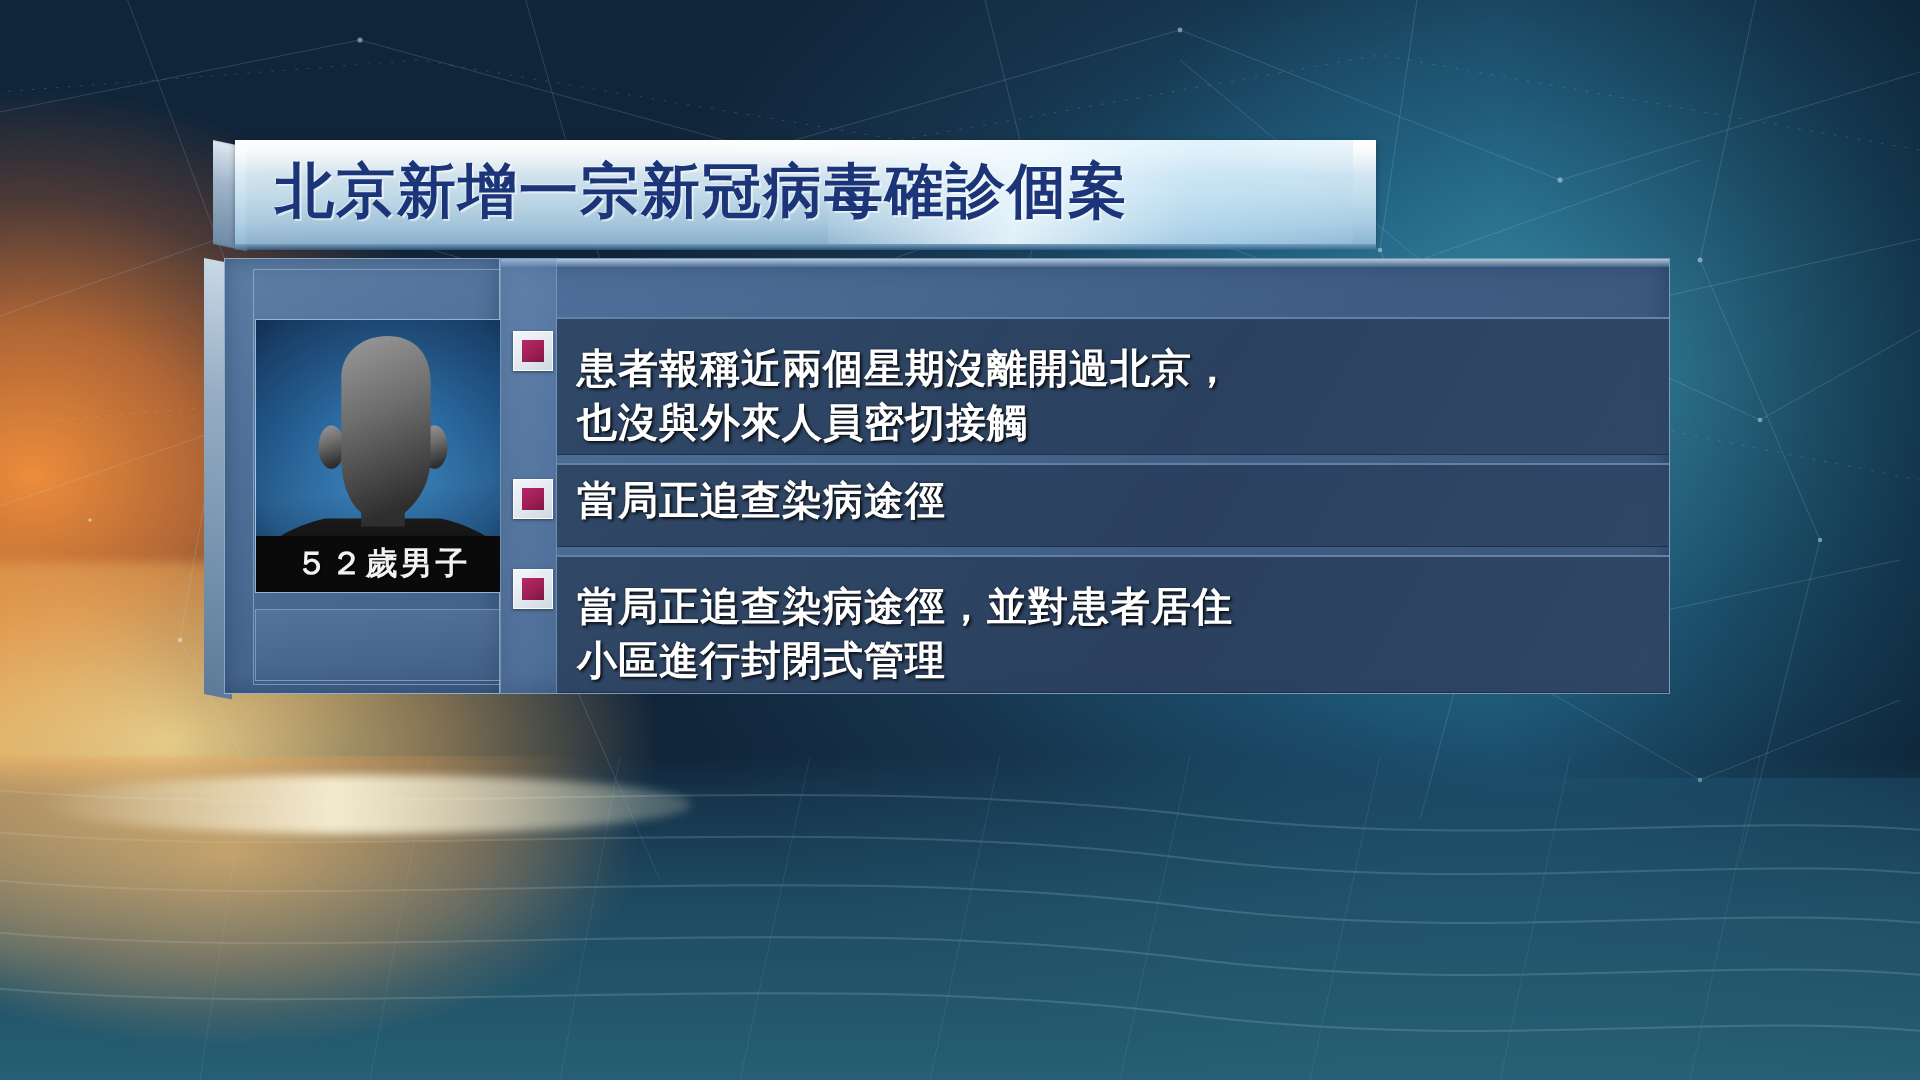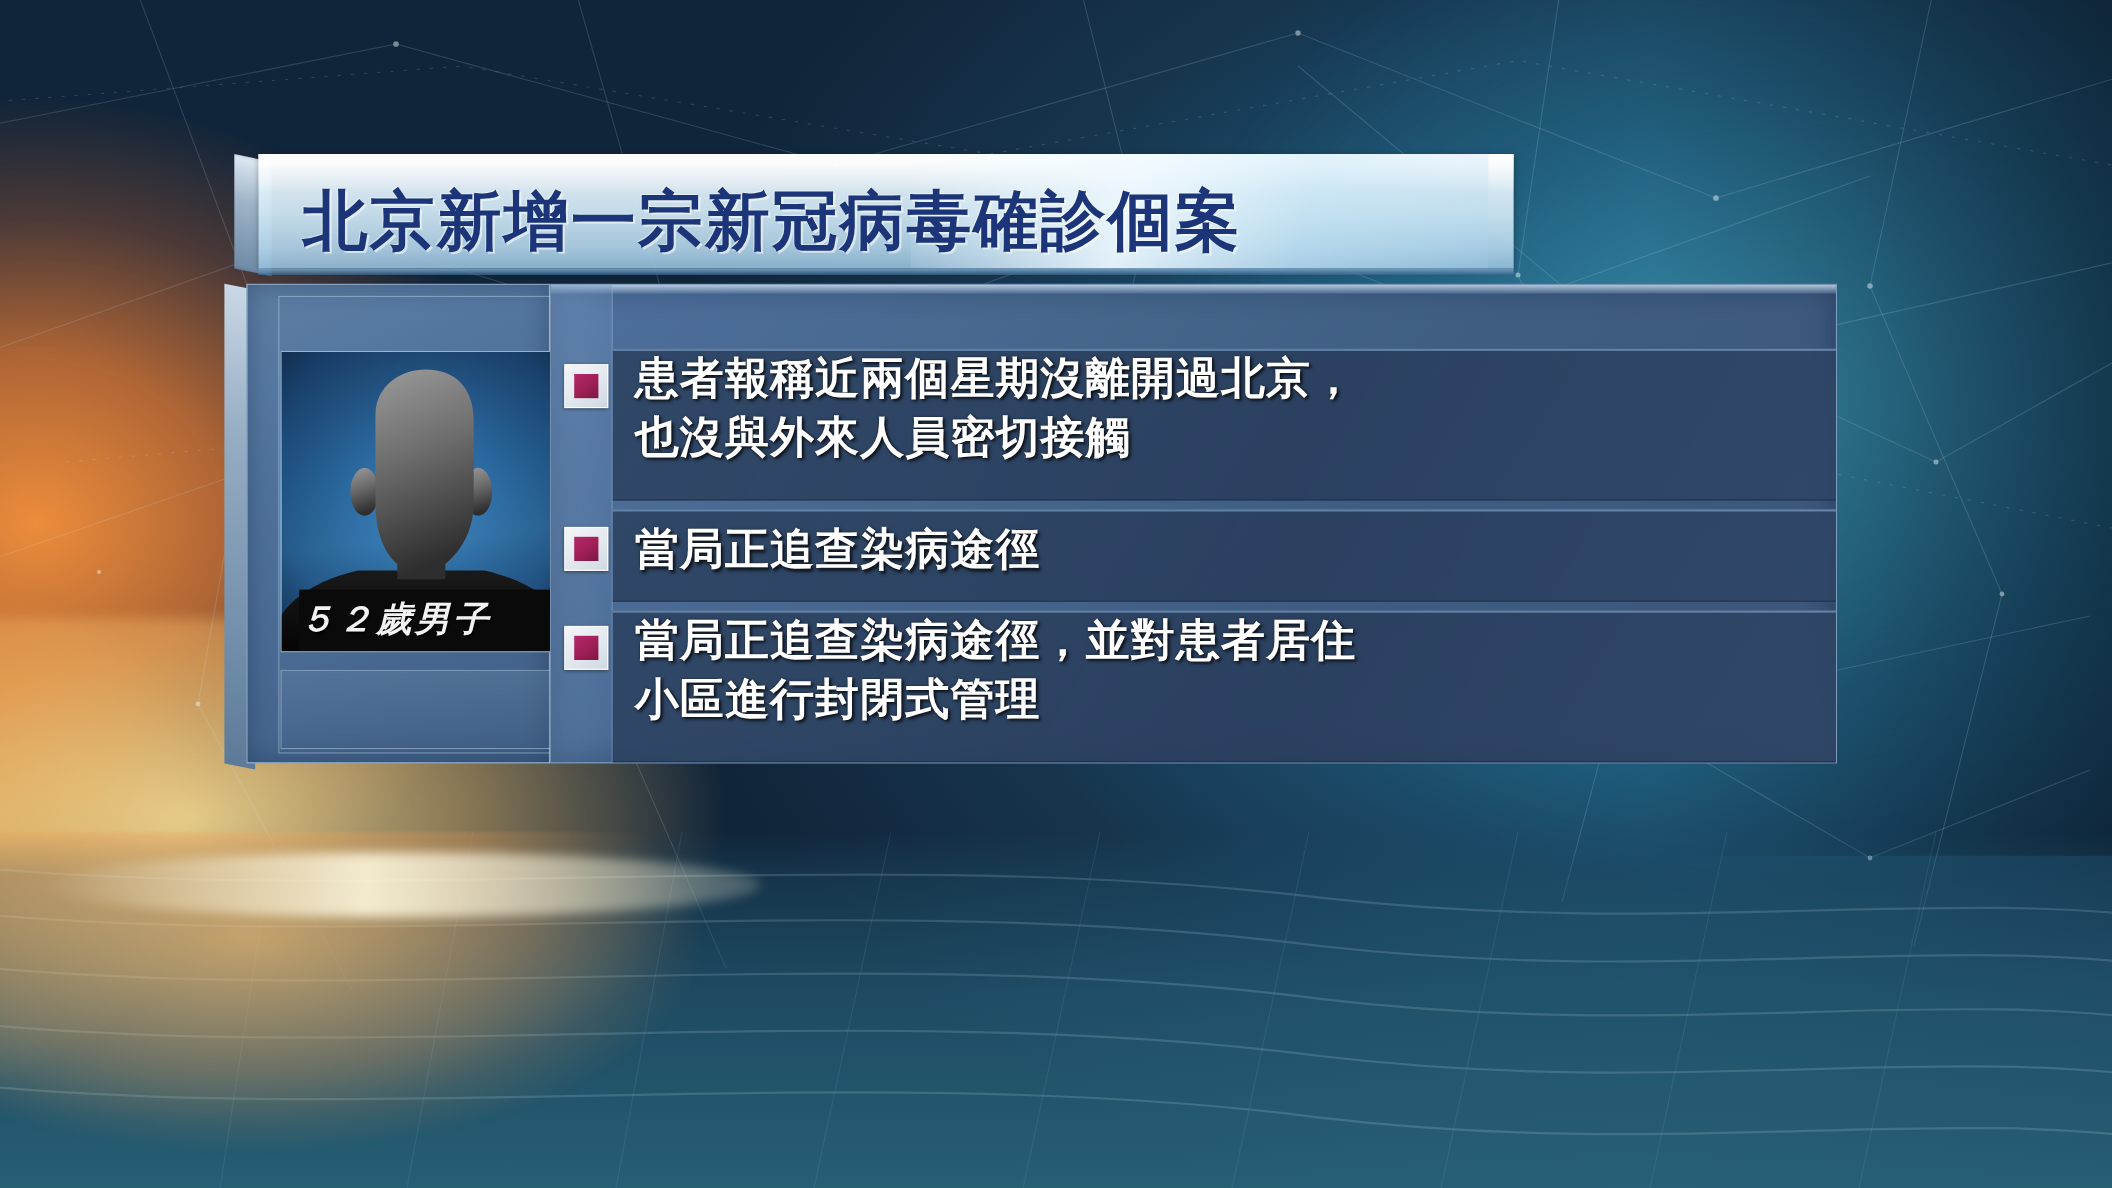--- a/index.html
+++ b/index.html
@@ -62,21 +62,21 @@
     filter:blur(3px);
   }
   .floor-shine {
     position:absolute; left:2%; top:6%; width:34%; height:18%;
     background:linear-gradient(90deg, rgba(255,255,235,0) 0%, rgba(255,250,225,.85) 45%, rgba(255,245,210,.2) 100%);
     filter:blur(5px); border-radius:50%;
   }
 
   
   #title-bar {
-    position:absolute; left:213px; top:140px; width:1163px; height:124px;text-align:right;
+    position:absolute; left:213px; top:140px; width:1163px; height:104px;text-align:right;
   }
   .tb-left3d {
     position:absolute; left:0; top:0; width:34px; height:104px;
     background:linear-gradient(180deg,#dfe9f2 0%, #9fb4c8 40%, #6d8aa6 100%);
     transform:skewY(12deg); transform-origin:left top;
     box-shadow:inset -2px 0 3px rgba(0,0,0,.25);
   }
   .tb-body {
     position:absolute; left:22px; top:0; width:1141px; height:104px;
     background:
@@ -132,23 +132,23 @@
     overflow:hidden;
     background:linear-gradient(175deg,#1b3f66 0%, #2a6ea8 38%, #3f8cc6 62%, #2c6a9e 85%, #17375b 100%);
   }
   .photo-vignette {
     position:absolute; inset:0;
     background:radial-gradient(ellipse at 50% 42%, rgba(70,150,215,.35) 0%, rgba(20,55,95,.55) 72%, rgba(10,32,60,.8) 100%);
   }
   .silhouette { position:absolute; inset:0; }
   .silhouette svg { width:100%; height:100%; display:block; }
   #photo-caption {
-    position:absolute; left:16px; right:0; bottom:0; height:56px;
+    position:absolute; left:0; right:0; bottom:0; height:56px;
     background:#0a0a0a;
-    display:flex; align-items:center; justify-content:flex-start;font-style:italic;
+    display:flex; align-items:center; justify-content:center;
   }
   #photo-caption span {
     color:#f2f2f2; font-size:32px; font-weight:bold; letter-spacing:3px;
     font-family:"DejaVu Sans","Liberation Sans", sans-serif;
     text-shadow:1px 1px 2px rgba(0,0,0,.9);
   }
   .pc-lowerbox {
     position:absolute; left:30px; top:350px; width:256px; height:72px;
     border:1px solid rgba(200,222,242,.4);
     background:linear-gradient(180deg, rgba(110,140,175,.30), rgba(70,100,140,.18));
@@ -195,20 +195,21 @@
     background:linear-gradient(145deg,#b5286a 0%, #9e1f55 55%, #7d1742 100%);
   }
   .row-text {
     position:relative; z-index:2;
     margin-left:76px; padding-right:24px;
     color:#ffffff;
     font-size:40px; line-height:54px; font-weight:bold; letter-spacing:1px;
     font-family:"DejaVu Sans","Liberation Sans", sans-serif;
     text-shadow:2px 2px 3px rgba(0,0,0,.75), 0 0 2px rgba(0,0,0,.5);
     white-space:pre-line;
+    margin-top:24px;
   }
 </style>
 </head>
 <body>
 
 <div id="stage">
 
   <div class="bg-base"></div>
   <div class="bg-teal"></div>
   <div class="bg-orange"></div>

